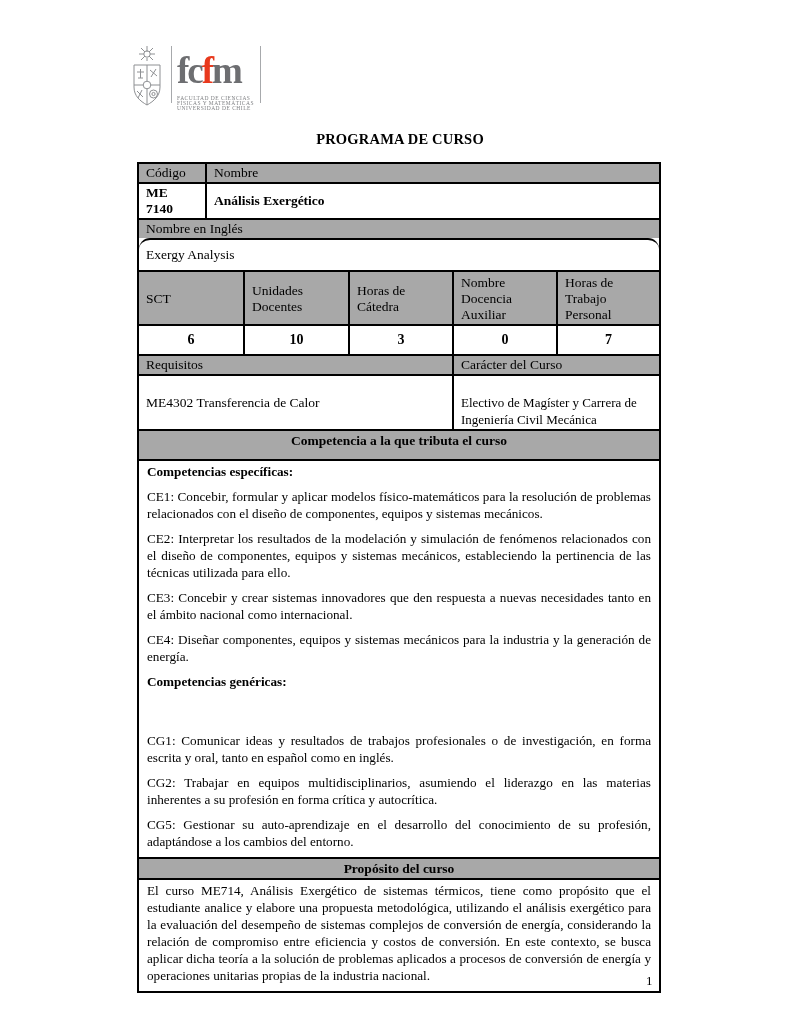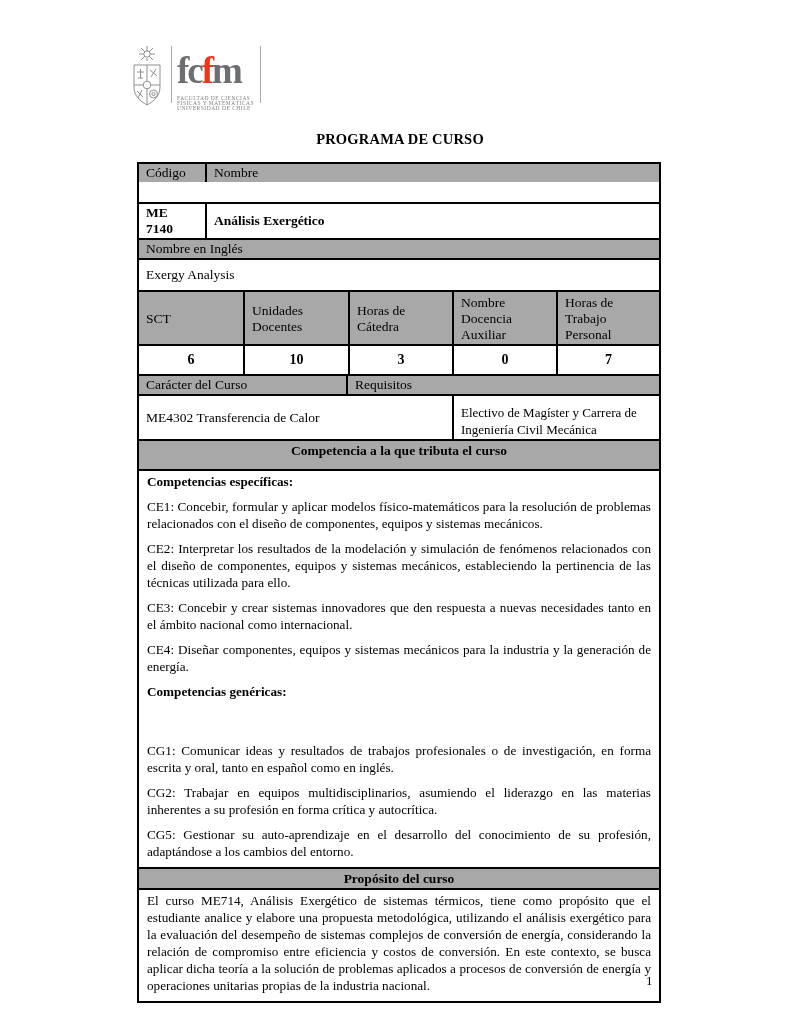--- a/index.html
+++ b/index.html
@@ -39,37 +39,37 @@
   .tr + .tr { border-top: 2px solid #000; }
   .td { padding: 1px 7px; }
   .td + .td { border-left: 2px solid #000; }
   .grow { flex: 1 1 auto; }
   .gray { background: #A8A8A8; }
   .bold { font-weight: bold; }
   .vc { display: flex; align-items: center; }
   .hcenter { justify-content: center; text-align: center; }
 
   .h18 { min-height: 18px; }
-  .h31 { min-height: 31px; margin-top: 20px; }
-  .h32 { min-height: 32px; }
+  .h31 { min-height: 31px; }
+  .h32 { min-height: 32px; border-radius: 11px; }
   .h50 { min-height: 50px; }
   .h30 { min-height: 30px; }
   .h44 { min-height: 44px; }
   .band-tall { min-height: 30px; }
   .band-tall .td { padding-top: 2px; }
   .h21 { min-height: 21px; }
 
   .w-codigo { flex: 0 0 66px; }
   .w-req { flex: 0 0 313px; }
   .hc1 { flex: 0 0 104px; } .hc2 { flex: 0 0 105px; } .hc3 { flex: 0 0 104px; }
   .hc4 { flex: 0 0 104px; } .hc5 { flex: 1 1 auto; }
   .hours-header .td { line-height: 16px; padding-top: 3px; display: flex; align-items: center; }
   .hours-values .td { font-weight: bold; font-size: 14px; }
 
-  .caracter-cell { line-height: 17px; padding-top: 8px; font-size: 13px; }
+  .caracter-cell { line-height: 17px; padding-top: 18px; font-size: 13px; }
 
   .band-label { text-align: center; font-weight: bold; width: 100%; }
 
   .body-block { padding: 2px 8px 1px 8px; }
   .body-block p { font-size: 13.2px; line-height: 17px; text-align: justify; margin: 0 0 8px 0; }
   .body-block p.sec-title { font-weight: bold; text-align: left; }
   .body-block p.gap-below { margin-bottom: 42px; }
   .body-block p:last-child { margin-bottom: 6px; }
 
   
@@ -139,22 +139,22 @@
 
     <div class="tr h30 hours-values">
       <div class="td hc1 vc hcenter">6</div>
       <div class="td hc2 vc hcenter">10</div>
       <div class="td hc3 vc hcenter">3</div>
       <div class="td hc4 vc hcenter">0</div>
       <div class="td hc5 vc hcenter">7</div>
     </div>
 
     <div class="tr gray h18">
+      <div class="td w-req">Requisitos</div>
       <div class="td grow">Carácter del Curso</div>
-      <div class="td w-req">Requisitos</div>
     </div>
 
     <div class="tr h44">
       <div class="td w-req vc">ME4302 Transferencia de Calor</div>
       <div class="td grow caracter-cell">Electivo de Magíster y Carrera de Ingeniería Civil Mecánica</div>
     </div>
 
     <div class="tr gray band-tall">
       <div class="td grow band-label">Competencia a la que tributa el curso</div>
     </div>

